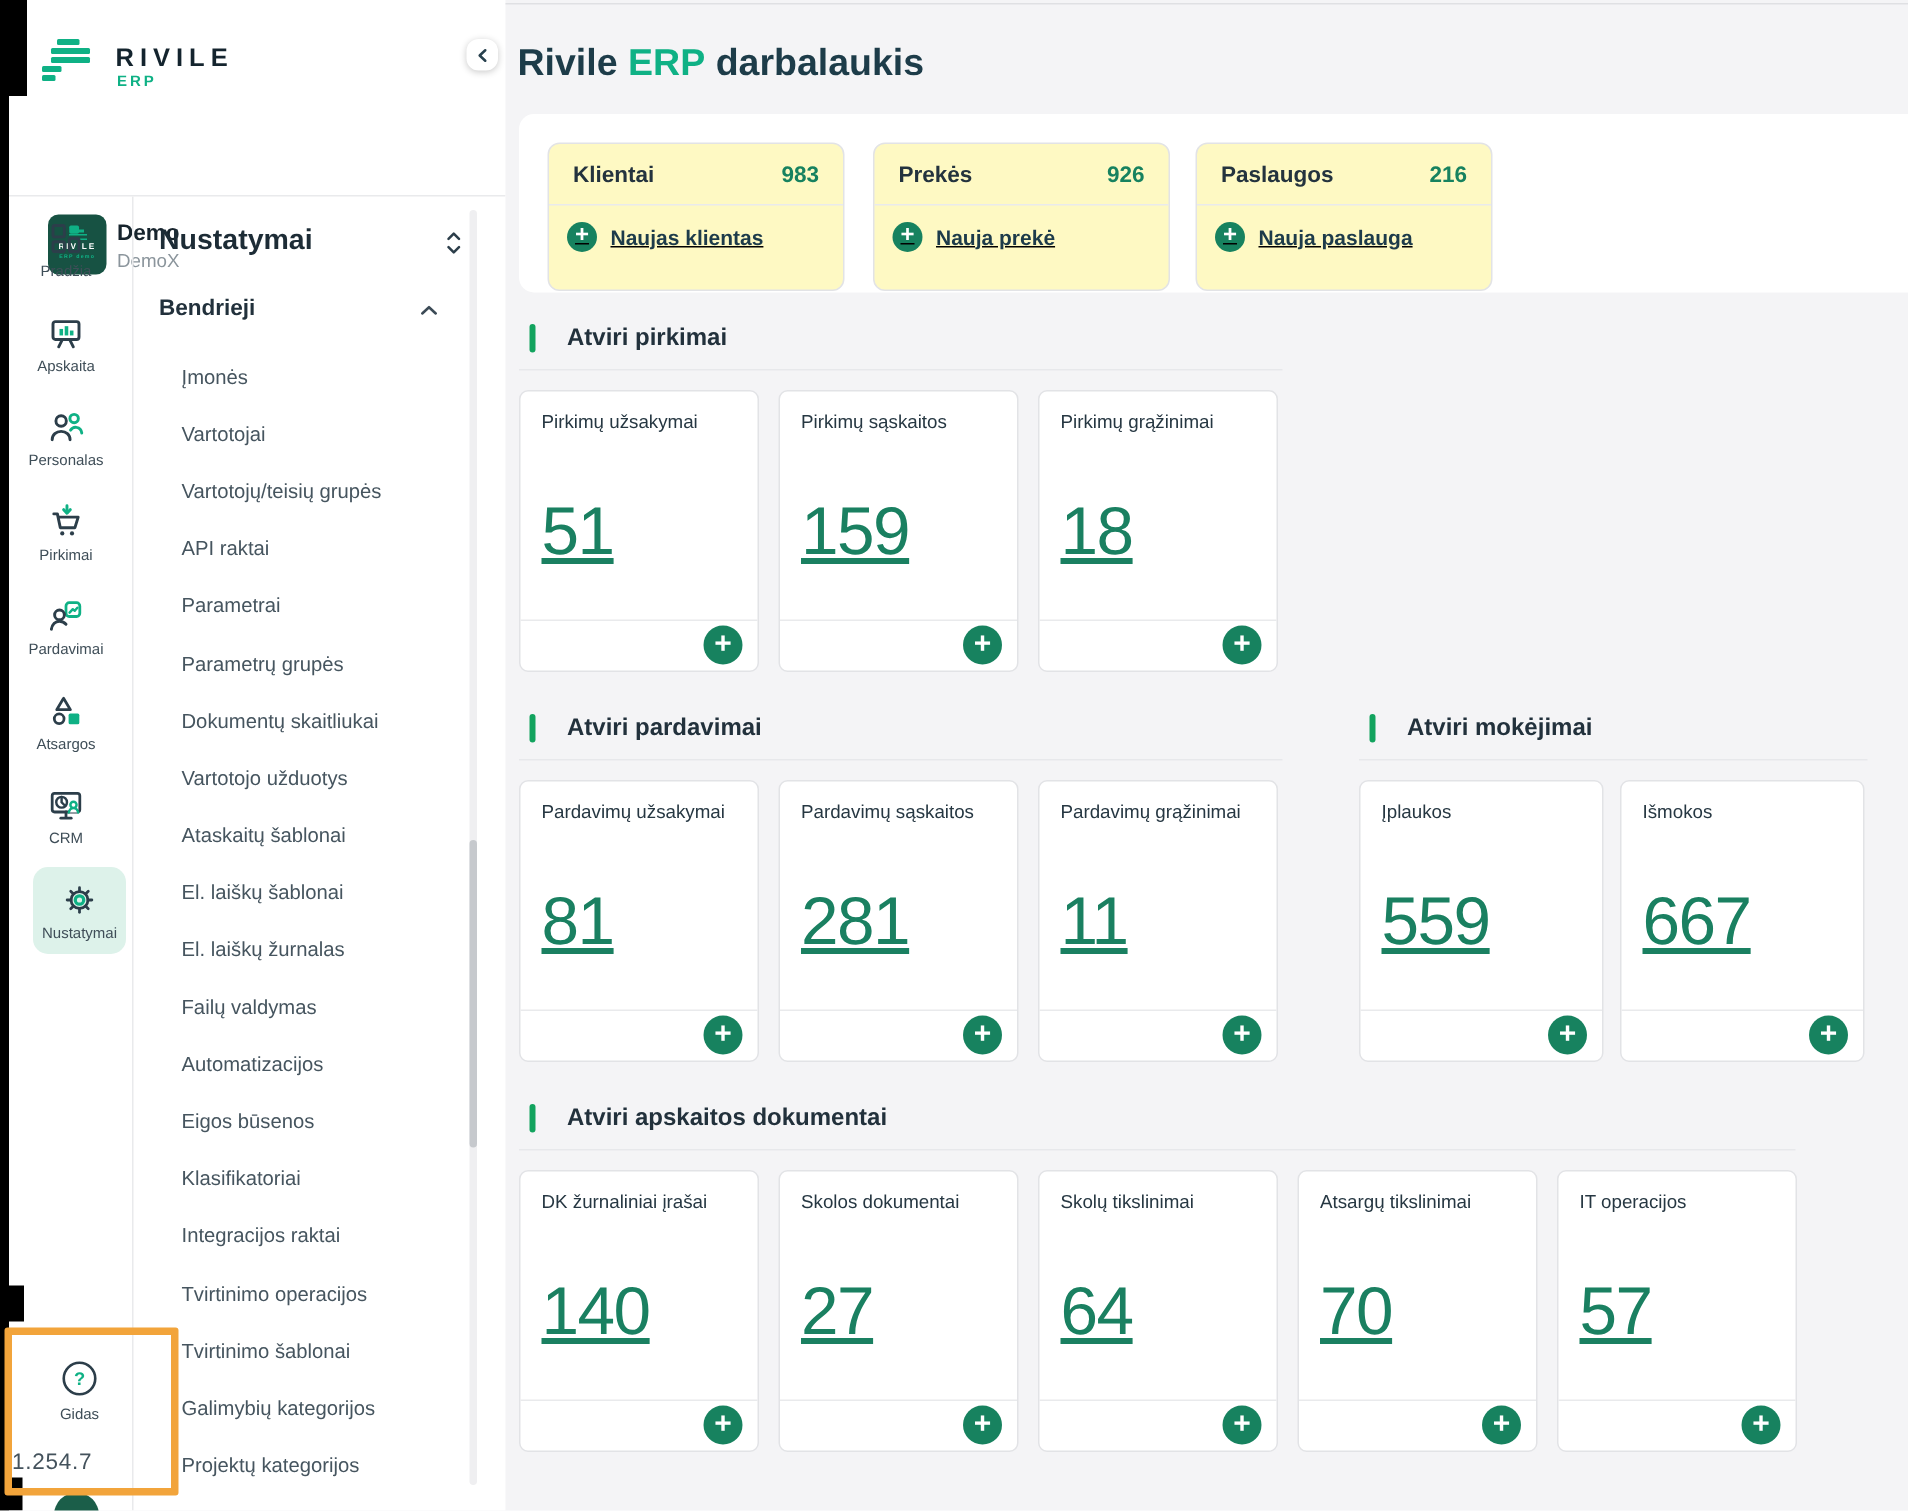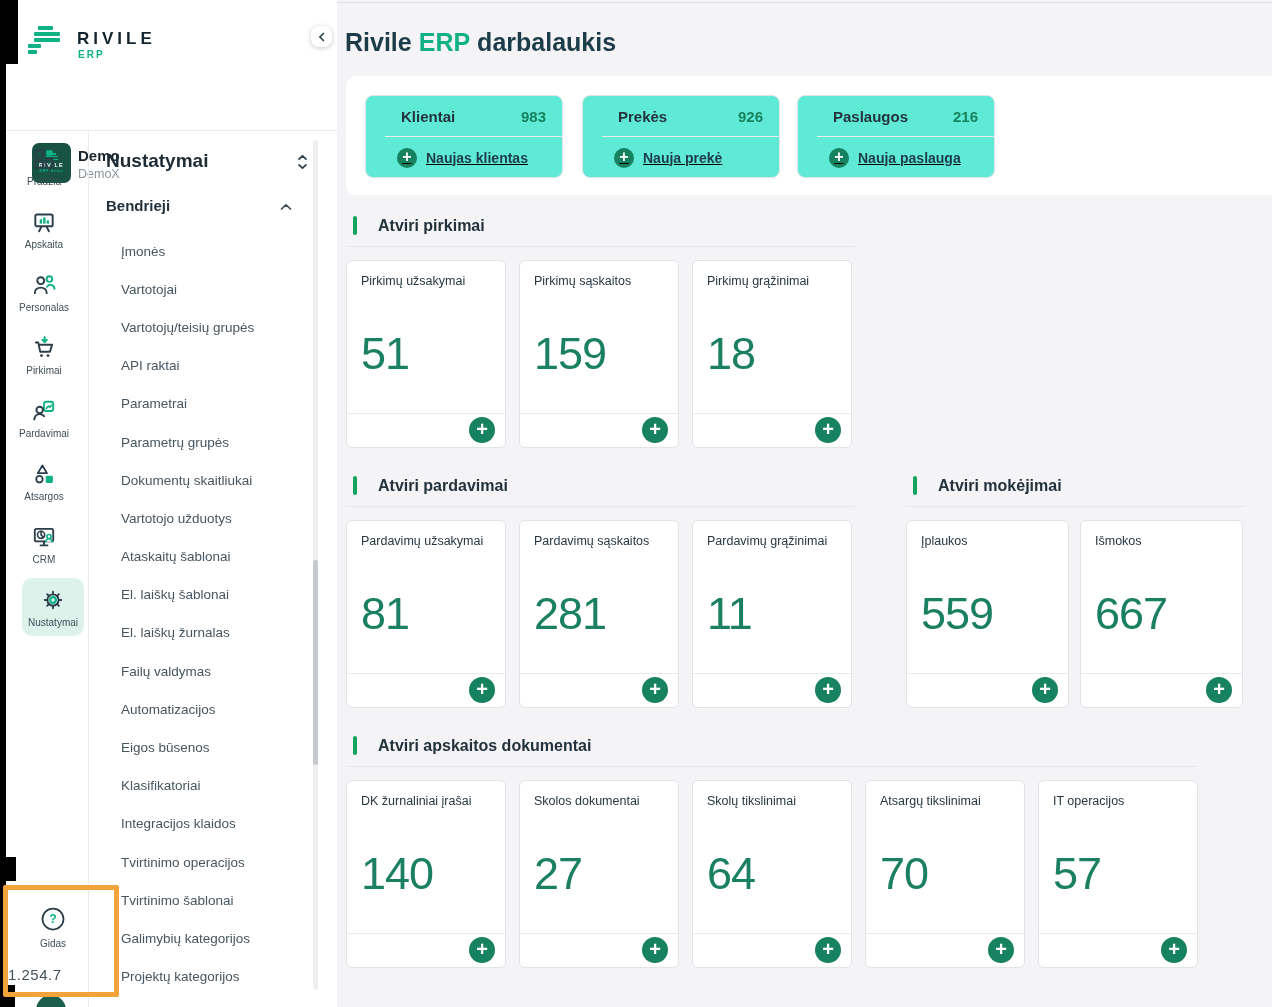--- a/index.html
+++ b/index.html
@@ -43,38 +43,38 @@
   
   .black{background:#000;z-index:5;}
   .hl-box{left:3px;top:885px;width:106px;height:102px;border:5px solid var(--c-orange);border-radius:2px;z-index:6;}
   
   .main-bg{left:337px;top:0;width:935px;height:1007px;background:var(--c-bg);}
   .hairline{left:337px;top:2px;width:935px;height:1px;background:var(--c-hairline);}
   .page-title{left:345px;top:28px;font-size:25px;font-weight:700;color:#1d3c49;}
   .page-title .accent{color:var(--c-accent);}
   .page-title span{margin-right:7px;}
   .summary-panel{left:346px;top:76px;width:926px;height:119px;background:#fff;border-radius:10px 0 0 10px;}
-  .sum-card{top:95px;width:198px;height:83px;background:#5eead4;border:1px solid var(--c-border);border-radius:8px;box-sizing:border-box;padding-left:19px;}
+  .sum-card{top:95px;width:198px;height:99px;background:#fef9c3;border:1px solid var(--c-border);border-radius:8px;box-sizing:border-box;}
   .srow1{height:40px;display:flex;align-items:center;justify-content:space-between;padding:0 16px;border-bottom:1px solid var(--c-divider);}
   .srow1 .lb{font-size:15px;font-weight:700;color:#24333e;}
   .srow1 .vl{font-size:15px;font-weight:700;color:var(--c-deep);}
   .srow2{height:41px;display:flex;align-items:center;gap:9px;padding:0 12px;cursor:pointer;text-decoration:underline;}
   .srow2 .tx{font-size:14px;font-weight:600;color:#1d3b4a;}
   .plus{background:var(--c-deep);color:#fff;border-radius:50%;display:flex;align-items:center;justify-content:center;cursor:pointer;}
   .plus::before{content:"+";font-weight:600;margin-top:-2px;}
   .splus{width:20px;height:20px;font-size:16px;}
   .kplus{width:26px;height:26px;font-size:20px;}
   .sechead{display:flex;align-items:center;gap:21px;}
   .secbar{width:4px;height:19px;border-radius:2px;background:var(--c-bar);}
   .sectitle{font-size:16px;font-weight:700;color:#22313c;}
   .secline{height:1px;background:#e7e8eb;}
   .kcard{width:160px;height:188px;background:#fff;border:1px solid var(--c-border);border-radius:6px;box-sizing:border-box;cursor:pointer;}
   .klbl{position:absolute;left:14px;top:12px;right:8px;font-size:12.5px;font-weight:400;color:#263742;line-height:1.4;}
   .knum{position:absolute;left:14px;top:62px;height:62px;display:flex;align-items:center;
-        font-size:45px;font-weight:500;color:#1a8061;letter-spacing:-1px;}
+        font-size:45px;font-weight:500;color:#1a8061;letter-spacing:-1px;text-decoration:underline;}
   .kfoot{position:absolute;left:0;right:0;bottom:0;height:33px;border-top:1px solid var(--c-divider);}
   .kfoot .kplus{position:absolute;right:10px;top:3px;}
   svg{display:block;}
 </style>
 </head>
 <body style="--c-accent: #0fb185; --c-deep: #17825f; --c-bar: #12a35e; --c-activebg: #ddf2ea; --c-orange: #f2a43b; --c-bg: #f4f4f6; --c-border: #e2e3e6; --c-divider: #e9eaec; --c-hairline: #dfe0e3; --c-muted: #8b959c; --c-menu: #46555f; --c-raillabel: #3f4e58; --c-scroll: #c6c9cd; --c-avatar: #175243;">
 
 <div class="abs sidebar">
 
   <div class="abs brand-bars">
@@ -253,21 +253,21 @@
     <div class="menu-item">Parametrų grupės</div>
     <div class="menu-item">Dokumentų skaitliukai</div>
     <div class="menu-item">Vartotojo užduotys</div>
     <div class="menu-item">Ataskaitų šablonai</div>
     <div class="menu-item">El. laiškų šablonai</div>
     <div class="menu-item">El. laiškų žurnalas</div>
     <div class="menu-item">Failų valdymas</div>
     <div class="menu-item">Automatizacijos</div>
     <div class="menu-item">Eigos būsenos</div>
     <div class="menu-item">Klasifikatoriai</div>
-    <div class="menu-item">Integracijos klaidos</div>
+    <div class="menu-item">Integracijos raktai</div>
     <div class="menu-item">Tvirtinimo operacijos</div>
     <div class="menu-item">Tvirtinimo šablonai</div>
     <div class="menu-item">Galimybių kategorijos</div>
     <div class="menu-item">Projektų kategorijos</div>
   </div>
   <div class="abs sb-track"></div>
   <div class="abs sb-thumb"></div>
 </div>
 
 <div class="abs black" style="left:0;top:0;width:18px;height:64px"></div>

